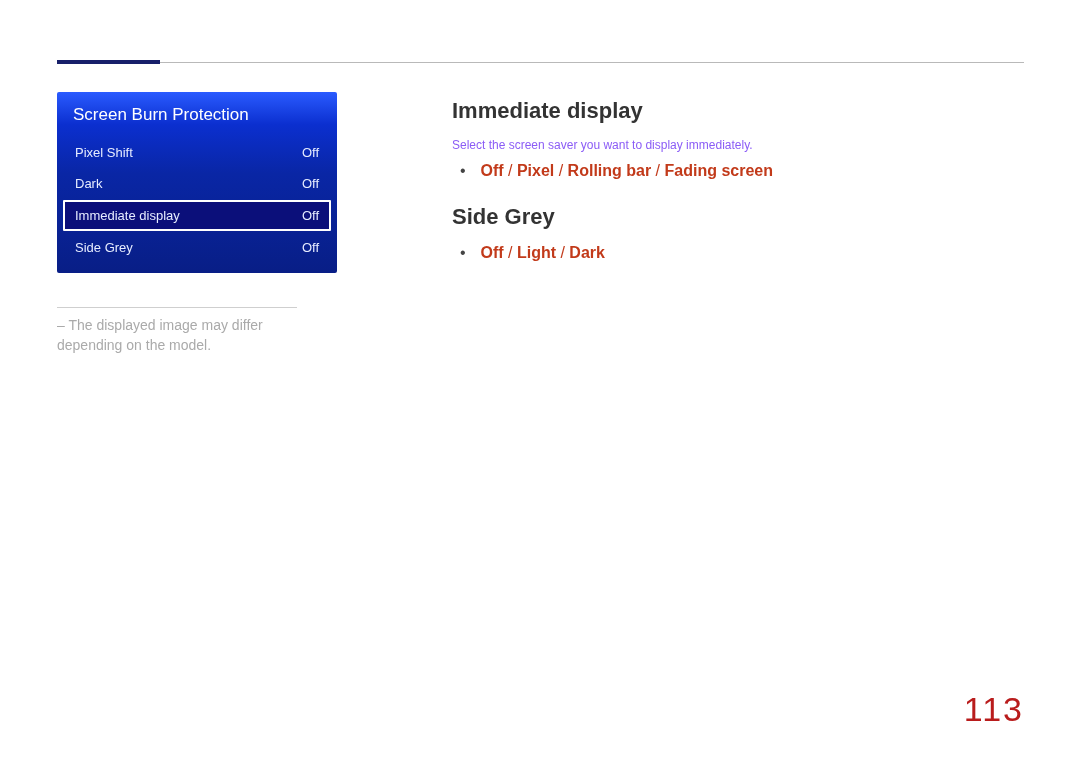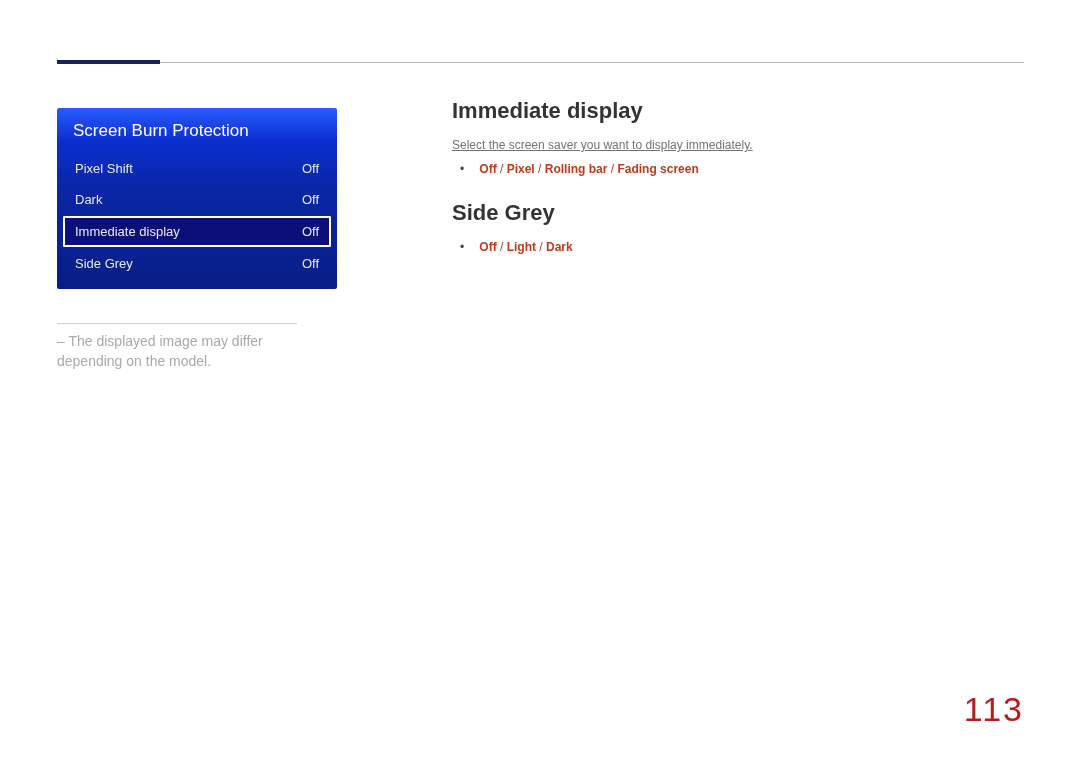--- a/index.html
+++ b/index.html
@@ -24,21 +24,21 @@
     position: absolute;
     left: 160px;
     right: 56px;
     top: 62px;
     height: 1px;
     background: #b9b9b9;
   }
   .left-col {
     position: absolute;
     left: 57px;
-    top: 108px;
+    top: 92px;
     width: 240px;
   }
   .panel {
     width: 280px;
     background: linear-gradient(to bottom, #2a5bff 0%, #0b2fcf 18%, #0926a5 45%, #081e86 100%);
     border-radius: 2px;
     padding-bottom: 6px;
   }
   .panel-title {
     color: #ffffff;
@@ -89,31 +89,30 @@
   h2.sec {
     font-size: 22px;
     font-weight: 700;
     color: #333;
     margin-bottom: 12px;
   }
   h2.sec + p { margin-top: 0; }
   h2.sec.second { margin-top: 22px; }
   p.desc {
     font-size: 12px;
-    color: #737373;
+    color: #8b5cf6;
     margin-bottom: 6px;
     line-height: 1.5;
-    text-decoration: underline;
   }
   ul.opts {
     list-style: none;
     margin: 4px 0 0 8px;
   }
   ul.opts li {
-    font-size: 12px;
+    font-size: 16px;
     font-weight: 700;
     color: #c23a1a;
     padding: 2px 0;
   }
   ul.opts li::before {
     content: "•";
     color: #444;
     font-weight: 400;
     display: inline-block;
     width: 16px;

